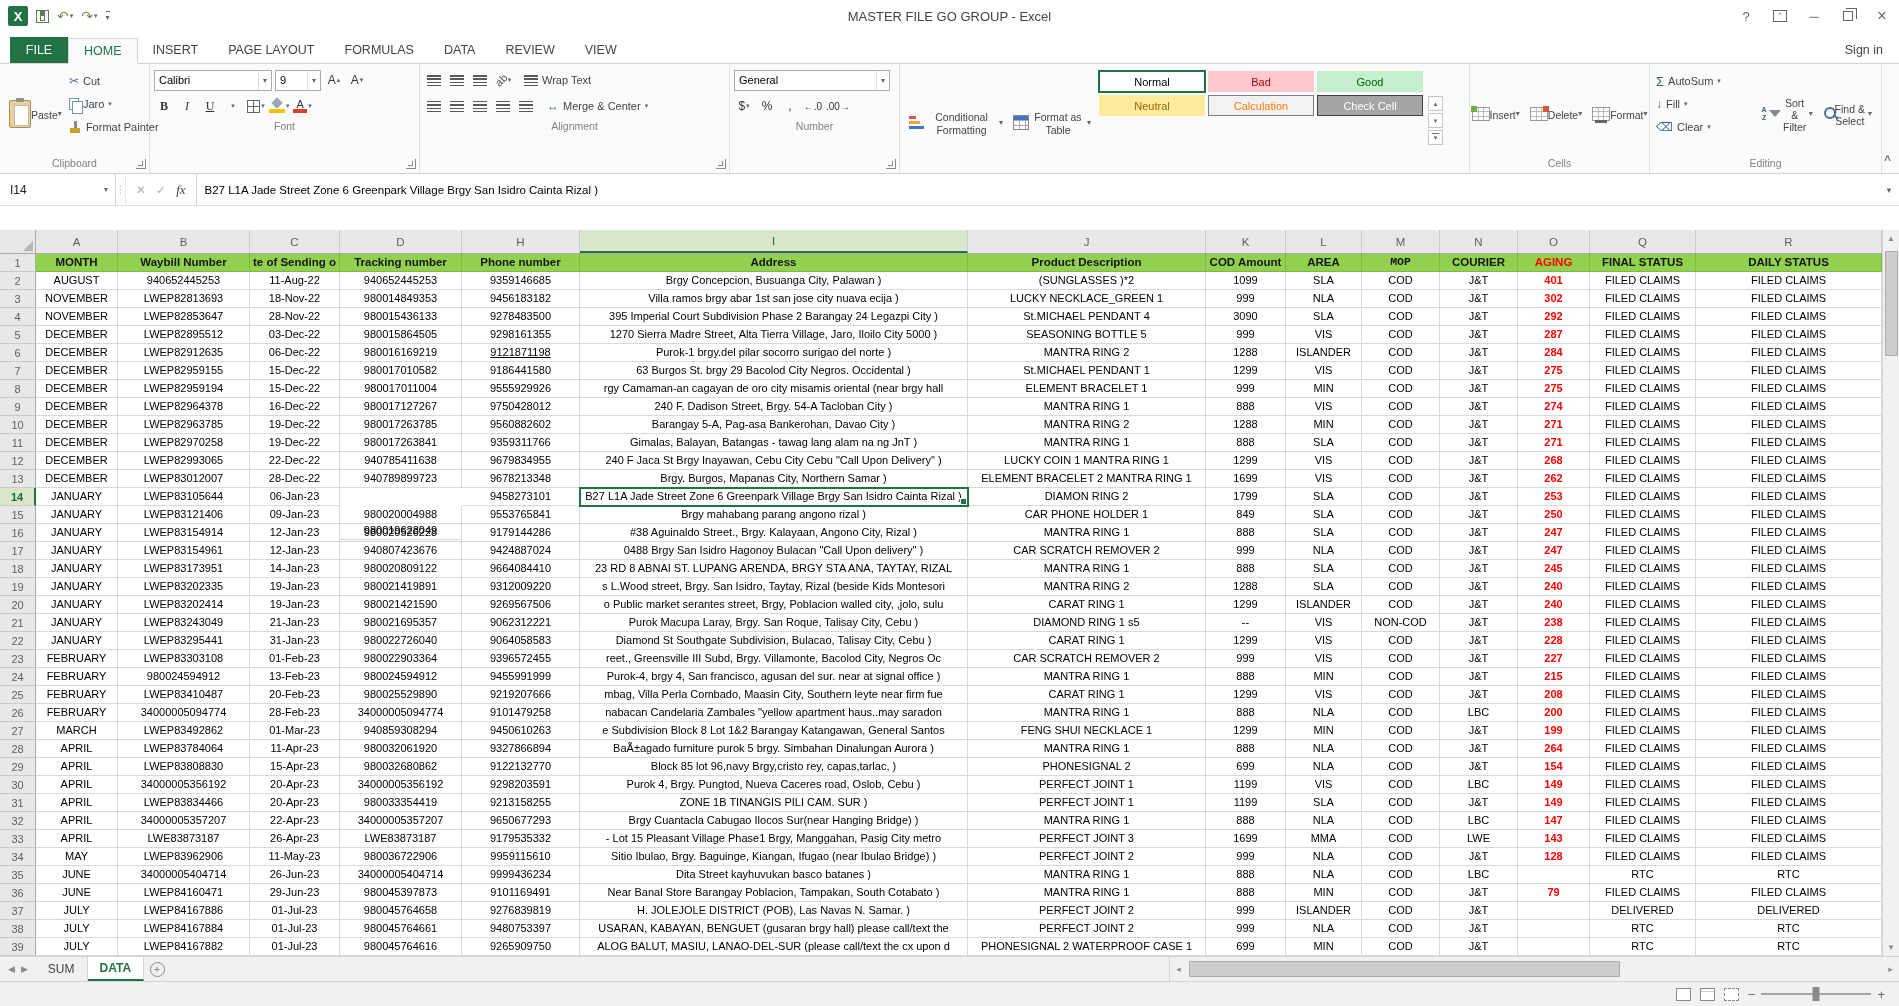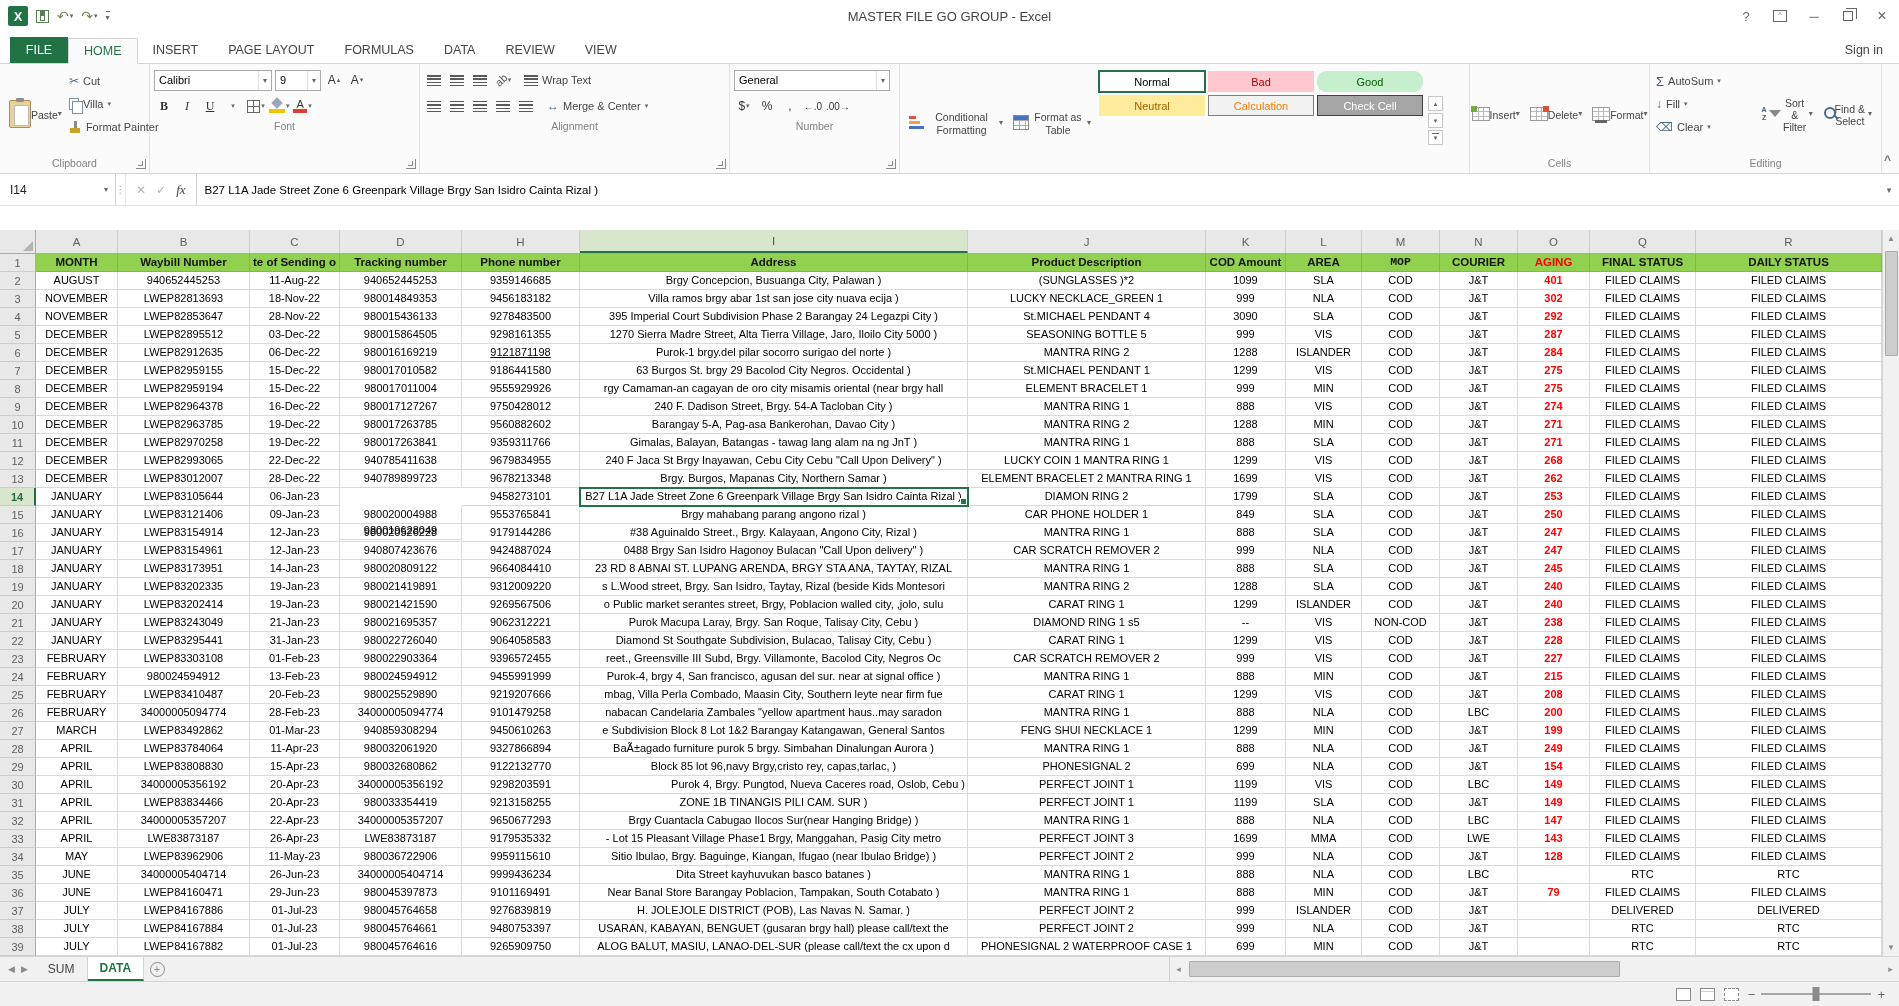--- a/index.html
+++ b/index.html
@@ -208,21 +208,21 @@
           <span class="blabel">Paste</span>
           <span class="caret">▾</span>
         </div>
         <div class="smallcol">
           <div class="smallbtn">
               <span class="gly">✂</span>
               <span>Cut</span>
             </div>
           <div class="smallbtn">
               <span class="ic-copy"></span>
-              <span>Villa</span>
+              <span>Jaro</span>
               <span class="mini">▾</span>
             </div>
           <div class="smallbtn">
               <span class="ic-brush"></span>
               <span>Format Painter</span>
             </div>
         </div>
       </div>
       <div class="glabel">Clipboard</div>
       <span class="launcher"></span>
@@ -358,21 +358,21 @@
           <span class="caret">▾</span>
         </div>
         <div class="bigbtn" style="width:88px">
           <span class="ic-fat"></span>
           <span class="blabel">Format as Table</span>
           <span class="caret">▾</span>
         </div>
         <div class="stylegal">
             <div class="stile sel" style="background: rgb(255, 255, 255); color: rgb(0, 0, 0); border: 1px solid rgb(171, 171, 171);">Normal</div>
             <div class="stile" style="background: rgb(255, 199, 206); color: rgb(156, 0, 6);">Bad</div>
-            <div class="stile" style="background: rgb(198, 239, 206); color: rgb(0, 97, 0); border-radius: 9px;">Good</div>
+            <div class="stile" style="background: rgb(198, 239, 206); color: rgb(0, 97, 0);">Good</div>
             <div class="stile" style="background: rgb(255, 235, 156); color: rgb(156, 101, 0);">Neutral</div>
             <div class="stile" style="background: rgb(242, 242, 242); color: rgb(250, 125, 0); border: 1px solid rgb(127, 127, 127);">Calculation</div>
             <div class="stile" style="background: rgb(165, 165, 165); color: rgb(255, 255, 255); border: 1px solid rgb(63, 63, 63);">Check Cell</div>
           </div>
         <div class="galarrows">
           <div class="gab">▴</div>
           <div class="gab">▾</div>
           <div class="gab"><span style="border-top:1px solid #666;width:7px;display:block;"></span>▾</div>
         </div>
       </div>
@@ -942,21 +942,21 @@
           <div class="cell" style="width: 132px;">LWEP83784064</div>
           <div class="cell" style="width: 90px;">11-Apr-23</div>
           <div class="cell" style="width: 122px;">980032061920</div>
           <div class="cell" style="width: 118px;">9327866894</div>
           <div class="cell" style="width: 388px;">BaÃ±agado furniture purok 5 brgy. Simbahan Dinalungan Aurora )</div>
           <div class="cell" style="width: 238px;">MANTRA RING 1</div>
           <div class="cell" style="width: 80px;">888</div>
           <div class="cell" style="width: 76px;">NLA</div>
           <div class="cell" style="width: 78px;">COD</div>
           <div class="cell" style="width: 78px;">J&amp;T</div>
-          <div class="cell aging" style="width: 72px;">249</div>
+          <div class="cell aging" style="width: 72px;">264</div>
           <div class="cell" style="width: 106px;">FILED CLAIMS</div>
           <div class="cell" style="width: 186px;">FILED CLAIMS</div>
         </div>
         <div class="grow">
           <div class="rownum">29</div>
           <div class="cell" style="width: 82px;">APRIL</div>
           <div class="cell" style="width: 132px;">LWEP83808830</div>
           <div class="cell" style="width: 90px;">15-Apr-23</div>
           <div class="cell" style="width: 122px;">980032680862</div>
           <div class="cell" style="width: 118px;">9122132770</div>
@@ -970,21 +970,21 @@
           <div class="cell" style="width: 106px;">FILED CLAIMS</div>
           <div class="cell" style="width: 186px;">FILED CLAIMS</div>
         </div>
         <div class="grow">
           <div class="rownum">30</div>
           <div class="cell" style="width: 82px;">APRIL</div>
           <div class="cell" style="width: 132px;">34000005356192</div>
           <div class="cell" style="width: 90px;">20-Apr-23</div>
           <div class="cell" style="width: 122px;">34000005356192</div>
           <div class="cell" style="width: 118px;">9298203591</div>
-          <div class="cell" style="width: 388px; text-align: right;">Purok 4, Brgy. Pungtod, Nueva Caceres road, Oslob, Cebu )</div>
+          <div class="cell" style="width: 388px;">Purok 4, Brgy. Pungtod, Nueva Caceres road, Oslob, Cebu )</div>
           <div class="cell" style="width: 238px;">PERFECT JOINT 1</div>
           <div class="cell" style="width: 80px;">1199</div>
           <div class="cell" style="width: 76px;">VIS</div>
           <div class="cell" style="width: 78px;">COD</div>
           <div class="cell" style="width: 78px;">LBC</div>
           <div class="cell aging" style="width: 72px;">149</div>
           <div class="cell" style="width: 106px;">FILED CLAIMS</div>
           <div class="cell" style="width: 186px;">FILED CLAIMS</div>
         </div>
         <div class="grow">

